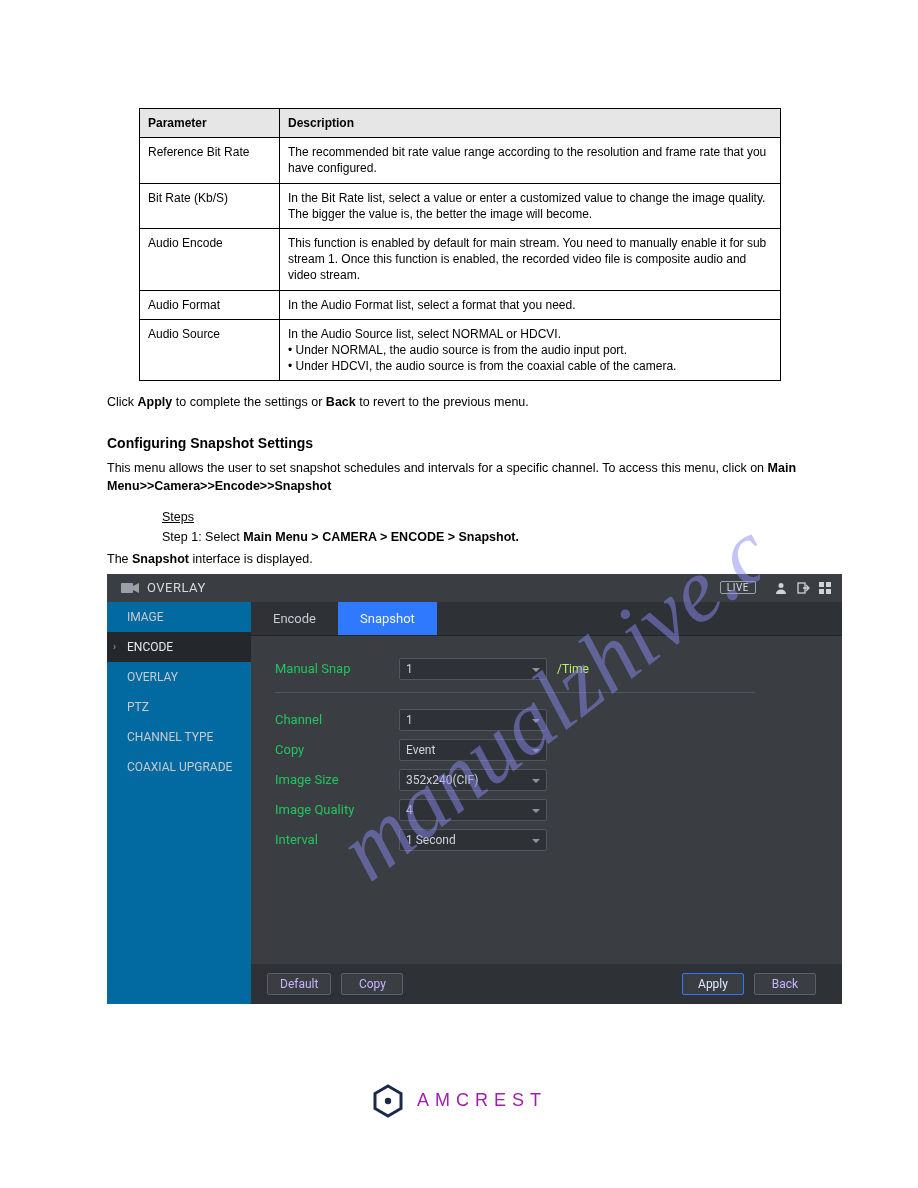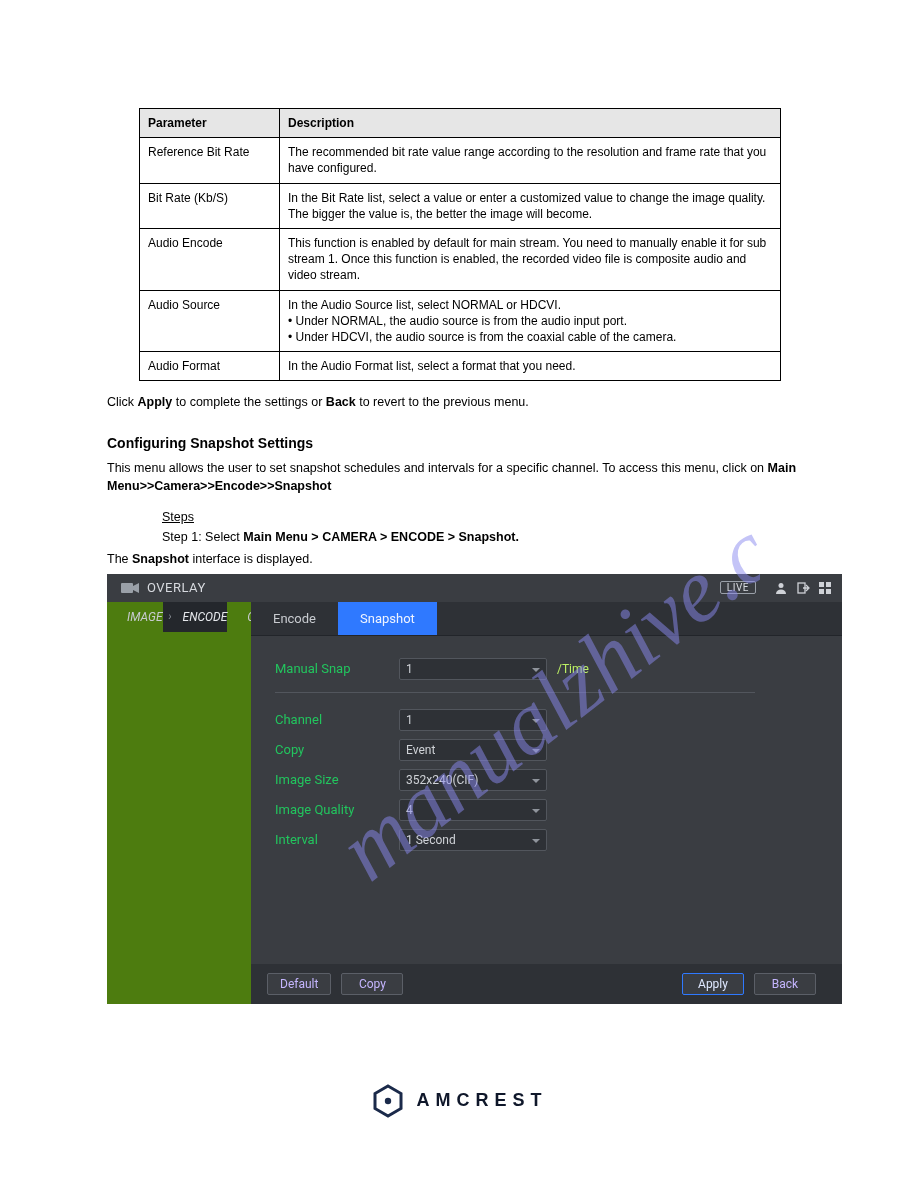--- a/index.html
+++ b/index.html
@@ -38,21 +38,21 @@
   .app { margin: 8px 0 0 107px; width: 735px; background: #3a3d42; color: #c8cbd0; font-family: -apple-system, Segoe UI, Roboto, sans-serif; font-size: 13px; position: relative; }
   .titlebar { height: 28px; background: #3a3d42; display: flex; align-items: center; padding: 0 10px 0 14px; }
   .titlebar svg.cam-ic { margin-right: 8px; }
   .titlebar .title { color: #d7dadf; letter-spacing: .5px; font-size: 13px; }
   .titlebar .spacer { flex: 1; }
   .live-badge { border: 1px solid #9aa0a8; border-radius: 2px; padding: 0 6px; font-size: 10px; letter-spacing: .5px; color: #d7dadf; margin-right: 10px; }
   .titlebar .icon { margin-left: 8px; color: #d7dadf; }
   .titlebar svg.ic { display: block; }
 
   .appbody { display: flex; height: 402px; }
-  .sidebar { width: 144px; background: #4d7c0f; display: flex; flex-direction: row; padding-top: 0; font-style: italic; }
+  .sidebar { width: 144px; background: #0369a1; display: flex; flex-direction: column; padding-top: 0; }
   .side-item { height: 30px; display: flex; align-items: center; padding-left: 20px; font-size: 12px; color: #c8cbd0; cursor: pointer; }
   .side-item.active { background: #24272c; color: #e6e8ec; position: relative; }
   .side-item .caret { position: absolute; left: 6px; color: #9aa0a8; font-size: 10px; }
 
   .mainpane { flex: 1; background: #3a3d42; display: flex; flex-direction: column; }
   .tabs { height: 34px; background: #2e3136; display: flex; align-items: stretch; border-bottom: 1px solid #22252a; }
   .tab { padding: 0 22px; display: flex; align-items: center; font-size: 13px; color: #c8cbd0; cursor: pointer; }
   .tab.active { background: #2f79ff; color: #eef3ff; border-radius: 0 0 0 0; }
 
   .form-area { padding: 18px 24px 0 24px; flex: 1; }
@@ -64,21 +64,21 @@
   .suffix { margin-left: 10px; color: #bef264; font-size: 12px; }
   .divider { height: 1px; background: #52565d; margin: 6px 0 12px 0; width: 480px; }
 
   .btnbar { height: 40px; background: #2e3136; display: flex; align-items: center; padding: 0 16px; }
   .btn { height: 22px; min-width: 62px; padding: 0 12px; background: #3a3d42; border: 1px solid #5b5f67; border-radius: 2px; color: #c4b5fd; font-size: 12px; display: inline-flex; align-items: center; justify-content: center; cursor: pointer; margin-right: 10px; }
   .btn.primary { border-color: #2f79ff; color: #dfe8ff; }
 
   
   .logo-wrap { margin: 80px auto 0 auto; width: 250px; display: flex; align-items: center; justify-content: center; }
   .logo-wrap svg { display: block; }
-  .logo-text { margin-left: 12px; letter-spacing: 6px; font-weight: 700; font-size: 18px; color: #0f172a; }
+  .logo-text { margin-left: 12px; letter-spacing: 6px; font-weight: 400; font-size: 18px; color: #a21caf; }
 </style>
 </head>
 <body>
 
 <svg class="watermark" viewBox="0 0 600 600">
   <text x="60" y="460" transform="rotate(-38 300 300)" font-family="Georgia, 'Times New Roman', serif" font-size="90" font-style="italic" fill="#8a8af0" fill-opacity="0.5">manualzhive.com</text>
 </svg>
 
 <div class="tbl-wrap">
   <table class="details">
@@ -99,28 +99,28 @@
       </tr>
       <tr>
         <td>Bit Rate (Kb/S)</td>
         <td>In the Bit Rate list, select a value or enter a customized value to change the image quality. The bigger the value is, the better the image will become.</td>
       </tr>
       <tr>
         <td>Audio Encode</td>
         <td>This function is enabled by default for main stream. You need to manually enable it for sub stream 1. Once this function is enabled, the recorded video file is composite audio and video stream.</td>
       </tr>
       <tr>
+        <td>Audio Format</td>
+        <td>In the Audio Format list, select a format that you need.</td>
+      </tr>
+      <tr>
         <td>Audio Source</td>
         <td style="white-space:pre-line">In the Audio Source list, select NORMAL or HDCVI.
 • Under NORMAL, the audio source is from the audio input port.
 • Under HDCVI, the audio source is from the coaxial cable of the camera.</td>
-      </tr>
-      <tr>
-        <td>Audio Format</td>
-        <td>In the Audio Format list, select a format that you need.</td>
       </tr>
     </tbody>
   </table>
 </div>
 
 <p class="applyback">
   <span>Click </span><b>Apply</b><span> to complete the settings or </span><b>Back</b><span> to revert to the previous menu.</span>
 </p>
 
 <h4 class="section-h">Configuring Snapshot Settings</h4>

